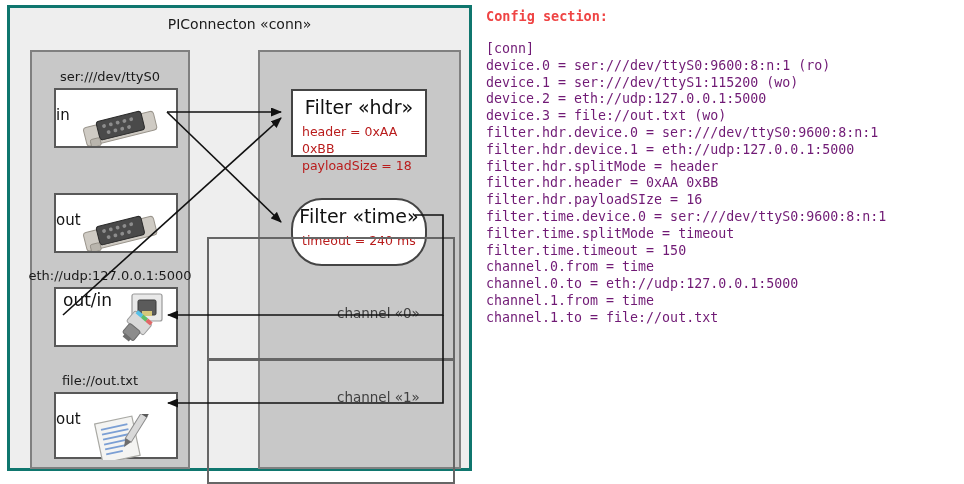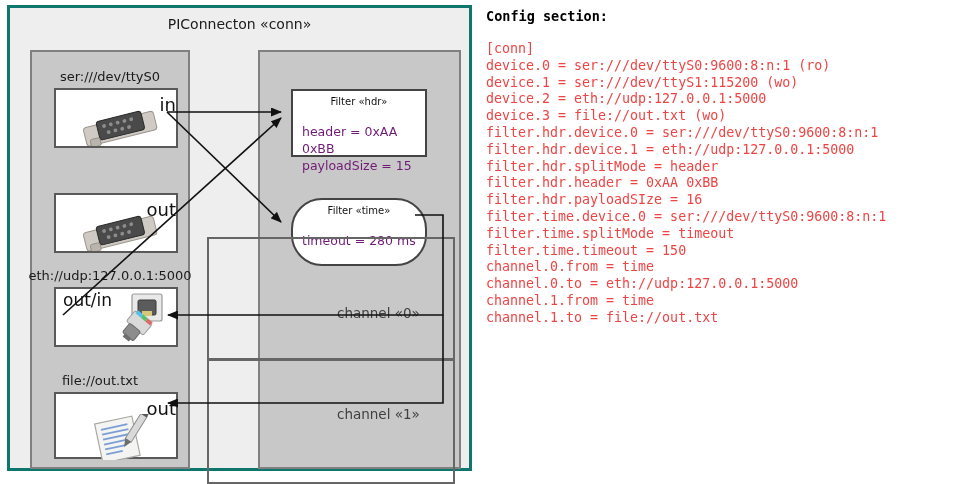--- a/index.html
+++ b/index.html
@@ -37,37 +37,37 @@
   
   .dev-label{
     position:absolute;text-align:center;font-size:13px;color:#1a1a1a;
     white-space:nowrap;
   }
   .dev-box{
     position:absolute;background:#ffffff;border:2px solid #595959;
     box-sizing:border-box;
   }
   .dev-dir{
-    position:absolute;left:0;top:4px;width:100%;text-align:right;
-    font-size:18px;color:#111111;
+    position:absolute;left:0;top:16px;width:100%;text-align:left;
+    font-size:15px;color:#111111;
   }
   .dev-dir.left{text-align:left;padding-left:7px;width:auto;}
   .dev-icon{position:absolute;}
 
   
   .filt-box{
     position:absolute;background:#ffffff;border:2px solid #444444;
     box-sizing:border-box;
   }
   .filt-title{
     position:absolute;left:0;top:5px;width:100%;text-align:center;
-    font-size:10px;color:#111111;
+    font-size:19px;color:#111111;
   }
   .filt-props{
-    position:absolute;left:9px;top:32px;font-size:12.5px;color:#701a75;
+    position:absolute;left:9px;top:32px;font-size:12.5px;color:#b91c1c;
     line-height:17px;
   }
 
   
   .chan-box{
     position:absolute;border:2px solid #666666;box-sizing:border-box;
     background:transparent;
   }
   .chan-label{
     position:absolute;font-size:13.5px;color:#404040;white-space:nowrap;
@@ -77,26 +77,26 @@
   #wires{position:absolute;left:0;top:0;width:964px;height:484px;
          pointer-events:none;}
 
   
   .cfg{
     position:absolute;left:482px;top:0px;width:482px;height:484px;
   }
   .cfg-head{
     position:absolute;left:4px;top:8px;
     font-family:"DejaVu Sans Mono","Liberation Mono",monospace;
-    font-weight:bold;font-size:13.5px;color:#000000;
+    font-weight:bold;font-size:13.5px;color:#ef4444;
   }
   .cfg-body{
     position:absolute;left:4px;top:41px;
     font-family:"DejaVu Sans Mono","Liberation Mono",monospace;
-    font-size:13.3px;line-height:16.8px;color:#ef4444;
+    font-size:13.3px;line-height:16.8px;color:#701a75;
     white-space:pre;
   }
 </style>
 </head>
 <body>
 
 <div id="root">
 
   <div class="outer-box">
     <div class="outer-title">PIConnecton «conn»</div>
@@ -197,36 +197,36 @@
         </div>
       </div>
     </div>
 
     <div class="panel panel-filters">
 
       <div class="filt-box" style="left:31px;top:37px;width:136px;height:68px;">
         <div class="filt-title">Filter «hdr»</div>
         <div class="filt-props">
           <div>header = 0xAA 0xBB</div>
-          <div>payloadSize = 15</div>
+          <div>payloadSize = 18</div>
         </div>
       </div>
 
       <div class="filt-box" style="left:31px;top:146px;width:136px;height:68px;border-radius:31px;">
         <div class="filt-title">Filter «time»</div>
         <div class="filt-props">
-          <div>timeout = 280 ms</div>
+          <div>timeout = 240 ms</div>
         </div>
       </div>
 
       <div class="chan-box" style="left:-53px;top:185px;width:248px;height:123px;"></div>
       <div class="chan-label" style="left:77px;top:253px;">channel «0»</div>
 
       <div class="chan-box" style="left:-53px;top:307px;width:248px;height:125px;"></div>
-      <div class="chan-label" style="left:77px;top:354px;">channel «1»</div>
+      <div class="chan-label" style="left:77px;top:337px;">channel «1»</div>
     </div>
   </div>
 
   <svg id="wires">
     <defs>
       <marker id="ah" markerWidth="11" markerHeight="9" refX="10" refY="4.5" orient="auto" markerUnits="userSpaceOnUse">
         <polygon points="0,0 11,4.5 0,9" fill="#111111"></polygon>
       </marker>
     </defs>
 

